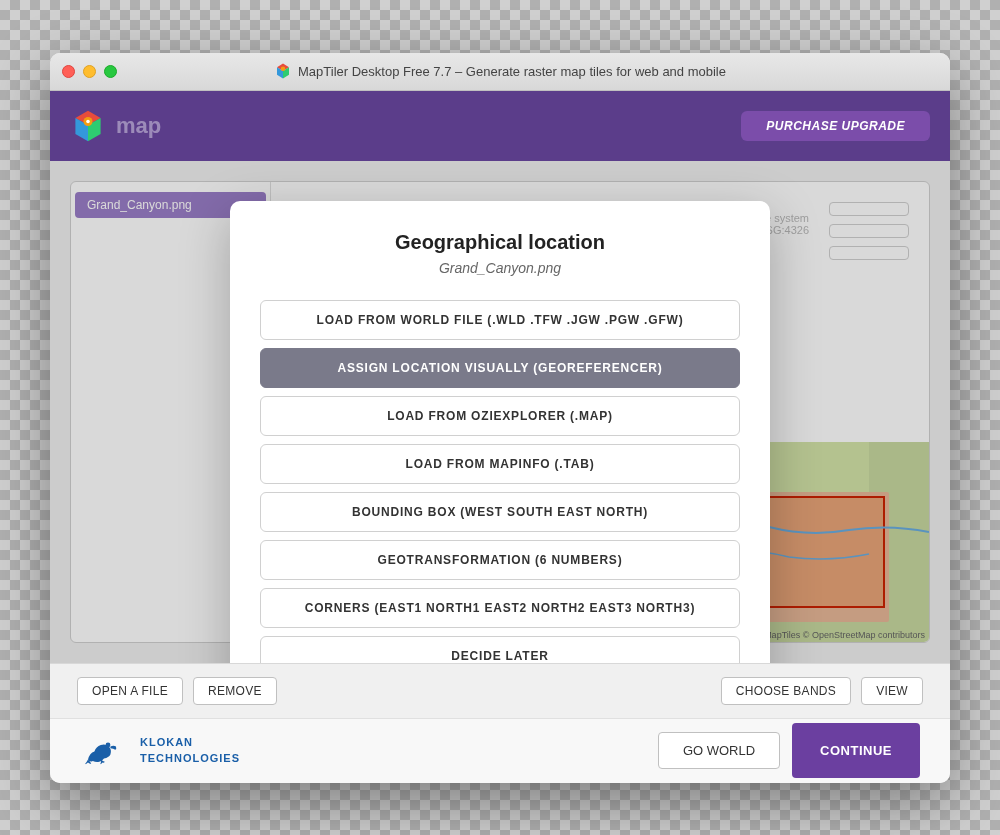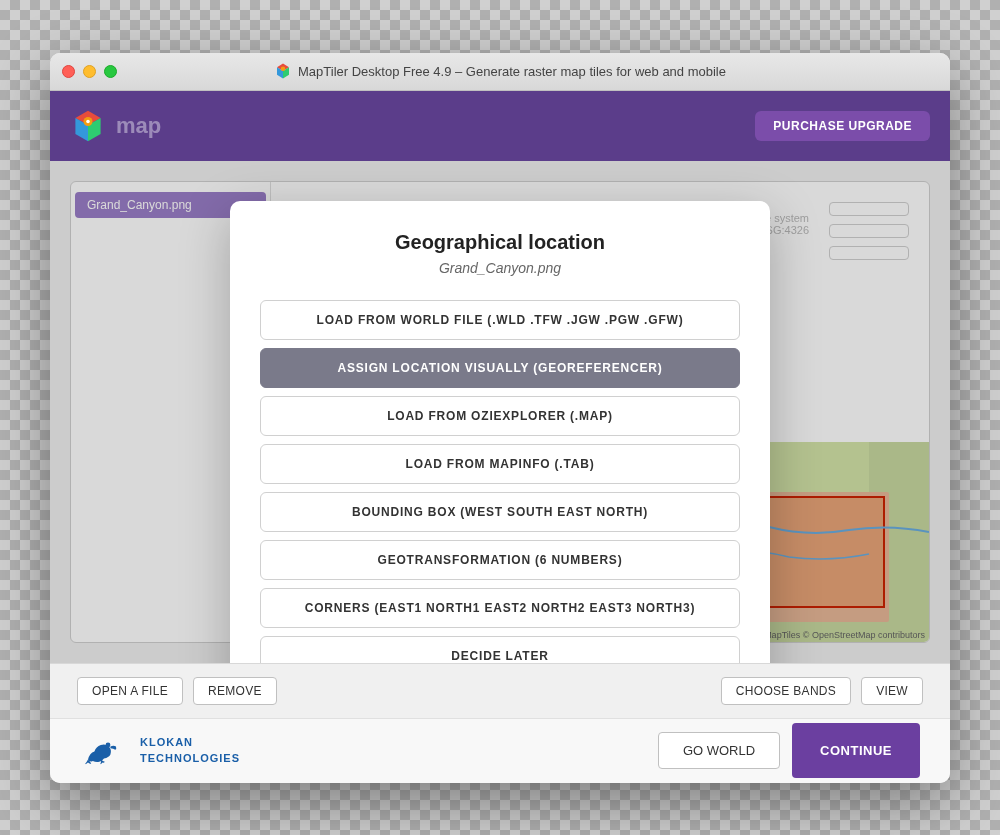--- a/index.html
+++ b/index.html
@@ -104,27 +104,28 @@
       font-size: 22px;
       font-weight: bold;
       color: white;
       opacity: 0.4;
     }
     .header-spacer { flex: 1; }
     .purchase-btn {
       background: #7b4daa;
       color: white;
       border: none;
-      padding: 8px 18px;
+      padding: 8px 25px;
       border-radius: 6px;
       font-size: 12px;
       font-weight: 600;
       letter-spacing: 0.5px;
       cursor: pointer;
       text-transform: uppercase;
+      font-style: italic;
     }
 
     
     .main-area {
       flex: 1;
       display: flex;
       flex-direction: column;
       padding: 20px;
       overflow: hidden;
       position: relative;
@@ -360,21 +361,21 @@
     </div>
     <div class="title-bar-text">
 
       <svg class="title-bar-icon" viewBox="0 0 24 24">
         <polygon points="12,2 20,7 20,17 12,22 4,17 4,7" fill="none" stroke="none"></polygon>
         <path d="M12 2L4 7l8 5 8-5z" fill="#e74c3c"></path>
         <path d="M4 7v10l8 5V12z" fill="#3498db"></path>
         <path d="M20 7v10l-8 5V12z" fill="#2ecc71"></path>
         <circle cx="12" cy="9" r="3" fill="#f39c12"></circle>
       </svg>
-      <span>MapTiler Desktop Free 4.9 – Generate raster map tiles for web and mobile</span>
+      <span>MapTiler Desktop Free 7.7 – Generate raster map tiles for web and mobile</span>
     </div>
   </div>
 
   <div class="app-content">
 
     <div class="app-header">
       <div class="app-logo">
 
         <svg class="logo-icon" viewBox="0 0 40 40">
           <polygon points="20,3 34,11 34,29 20,37 6,29 6,11" fill="none"></polygon>

